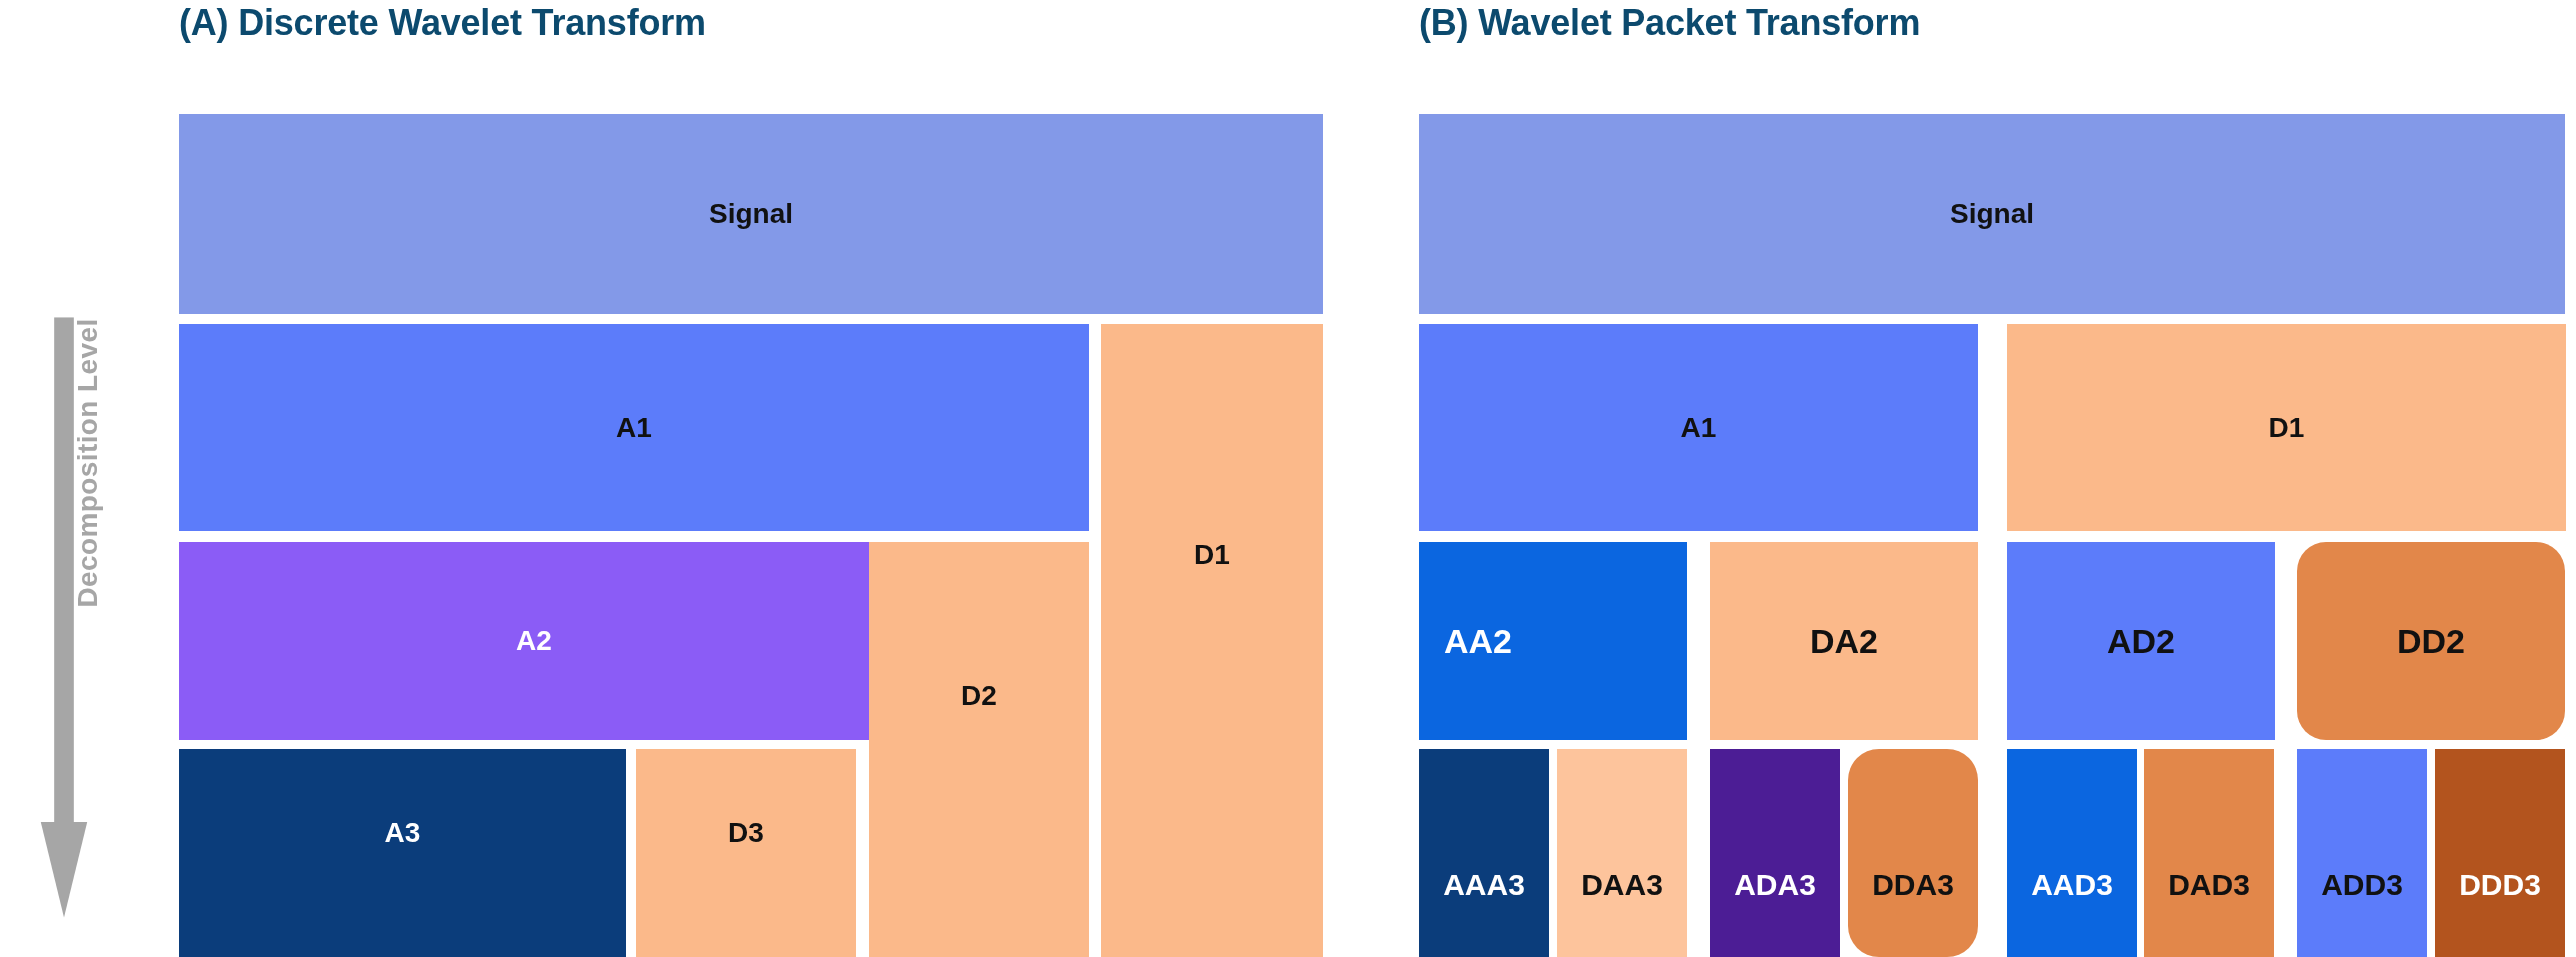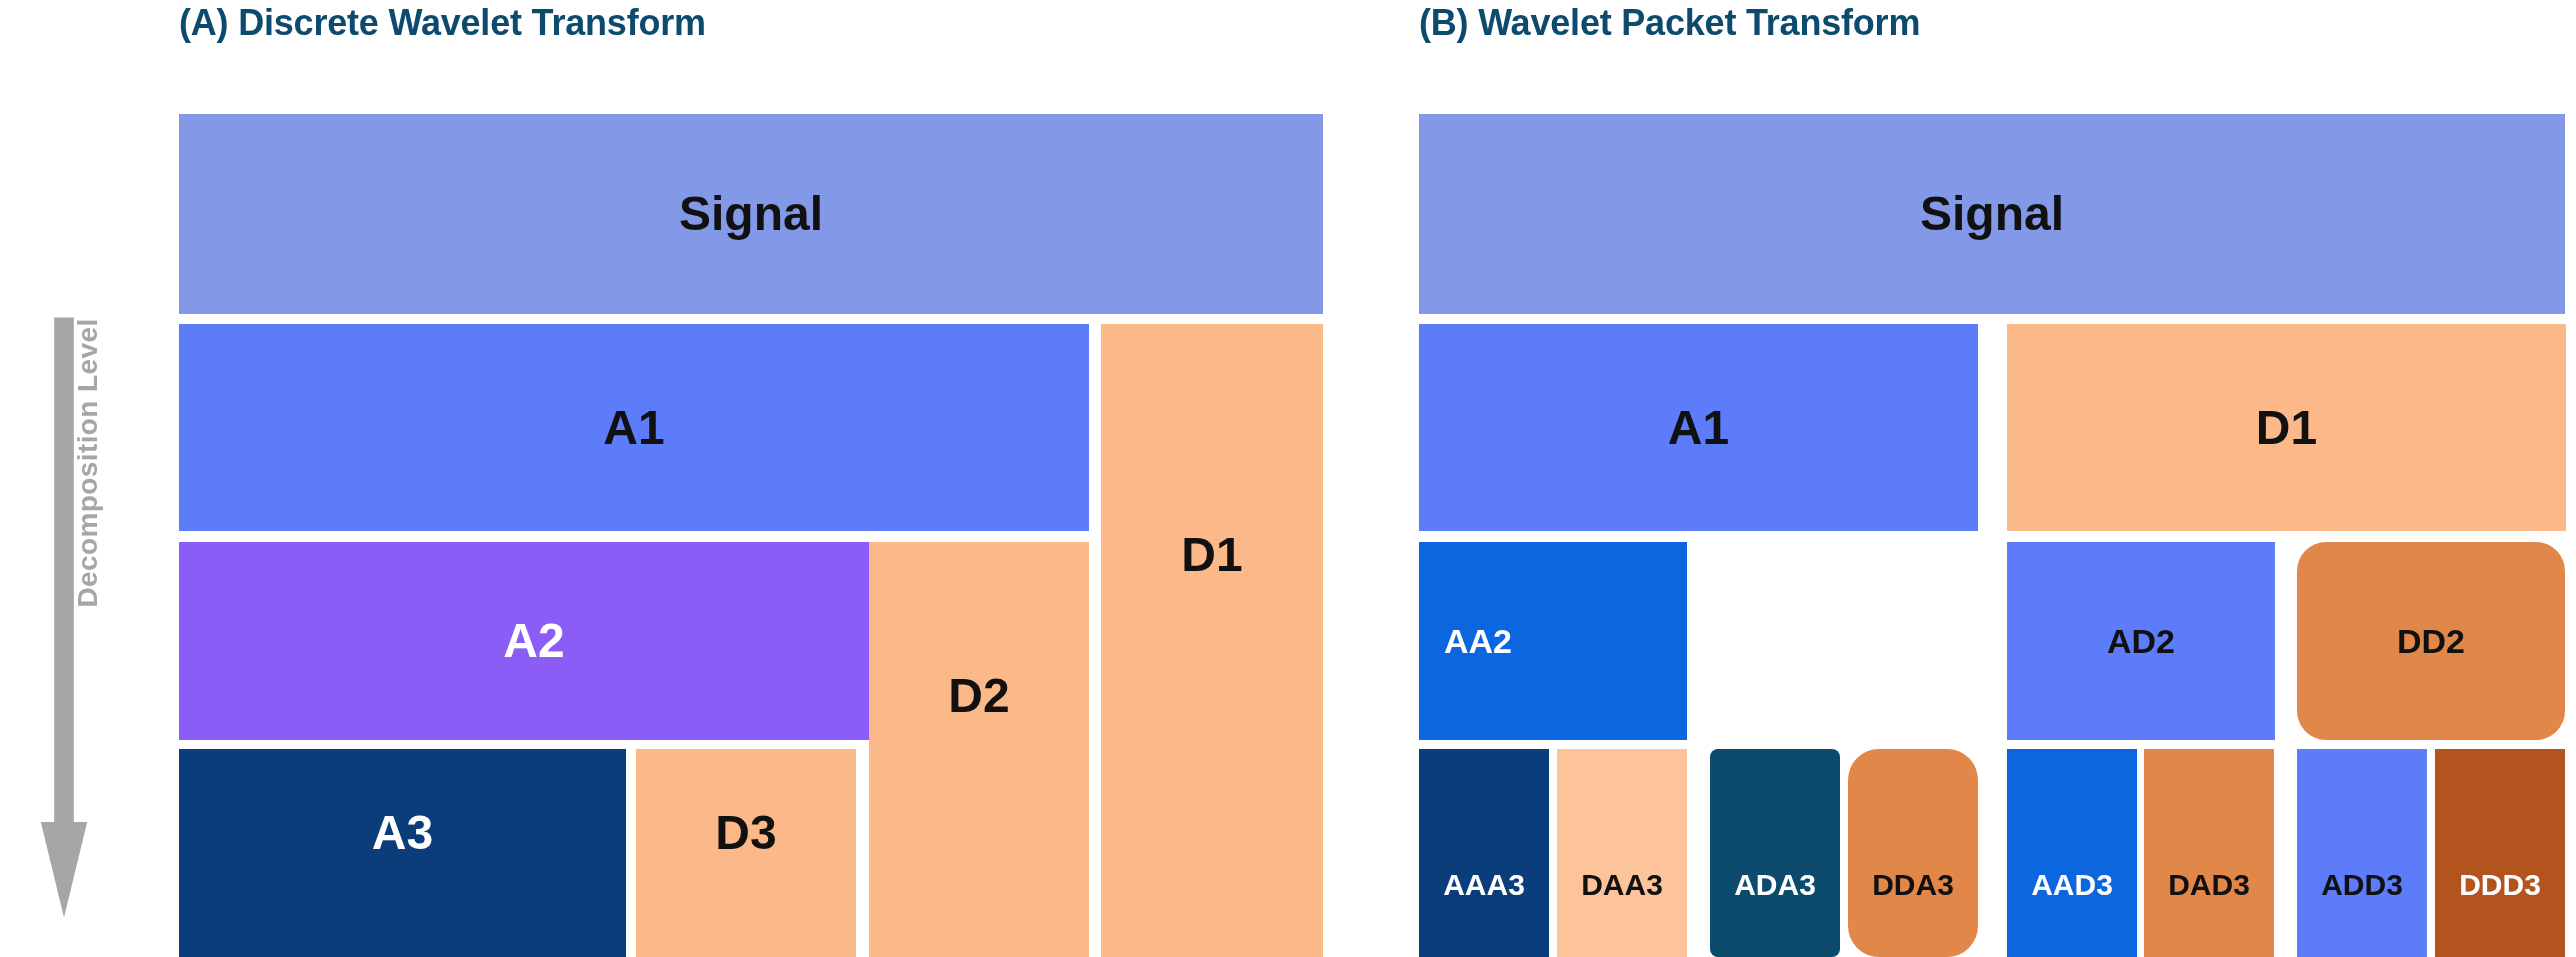--- a/index.html
+++ b/index.html
@@ -47,21 +47,21 @@
     align-items:center;
     justify-content:center;
     font-weight:bold;
     line-height:1;
     overflow:hidden;
   }
   .blk > span{pointer-events:none;display:block;text-align:center;}
   .t-dark{color:#111111;}
   .t-light{color:#FFFFFF;}
 
-  .fs-lg{font-size:48px;}
+  .fs-lg{font-size:28px;}
   .fs-md{font-size:34px;}
   .fs-sm{font-size:30px;}
   .lab-lower{align-items:flex-end;padding-bottom:57px;}
   .lab-leftish{justify-content:flex-start;padding-left:25px;}
 </style>
 </head>
 <body>
 
 <div class="stage">
 
@@ -109,34 +109,37 @@
   <div class="blk fs-lg t-dark" style="left:1419px;top:324px;width:559px;height:207px;background:#5C7CFA;">
     <span>A1</span>
   </div>
   <div class="blk fs-lg t-dark" style="left:2007px;top:324px;width:559px;height:207px;background:#FBB98A;">
     <span>D1</span>
   </div>
 
   <div class="blk fs-md t-light lab-leftish" style="left:1419px;top:542px;width:268px;height:198px;background:#0B66E0;">
     <span>AA2</span>
   </div>
+  <div class="blk fs-md t-dark" style="left:1710px;top:542px;width:268px;height:198px;background:#FBB98A;">
+    <span>DA2</span>
+  </div>
   <div class="blk fs-md t-dark" style="left:2007px;top:542px;width:268px;height:198px;background:#5C7CFA;">
     <span>AD2</span>
   </div>
   <div class="blk fs-md t-dark" style="left:2297px;top:542px;width:268px;height:198px;background:#E2874A;border-radius:29px;">
     <span>DD2</span>
   </div>
 
   <div class="blk fs-sm t-light lab-lower" style="left:1419px;top:749px;width:130px;height:208px;background:#0B3D7B;">
     <span>AAA3</span>
   </div>
   <div class="blk fs-sm t-dark lab-lower" style="left:1557px;top:749px;width:130px;height:208px;background:#FDC49C;">
     <span>DAA3</span>
   </div>
-  <div class="blk fs-sm t-light lab-lower" style="left:1710px;top:749px;width:130px;height:208px;background:#0c4a6e;border-radius:8px;">
+  <div class="blk fs-sm t-light lab-lower" style="left:1710px;top:749px;width:130px;height:208px;background:#4c1d95;">
     <span>ADA3</span>
   </div>
   <div class="blk fs-sm t-dark lab-lower" style="left:1848px;top:749px;width:130px;height:208px;background:#E2874A;border-radius:31px;">
     <span>DDA3</span>
   </div>
   <div class="blk fs-sm t-light lab-lower" style="left:2007px;top:749px;width:130px;height:208px;background:#0B66E0;">
     <span>AAD3</span>
   </div>
   <div class="blk fs-sm t-dark lab-lower" style="left:2144px;top:749px;width:130px;height:208px;background:#E2874A;">
     <span>DAD3</span>

